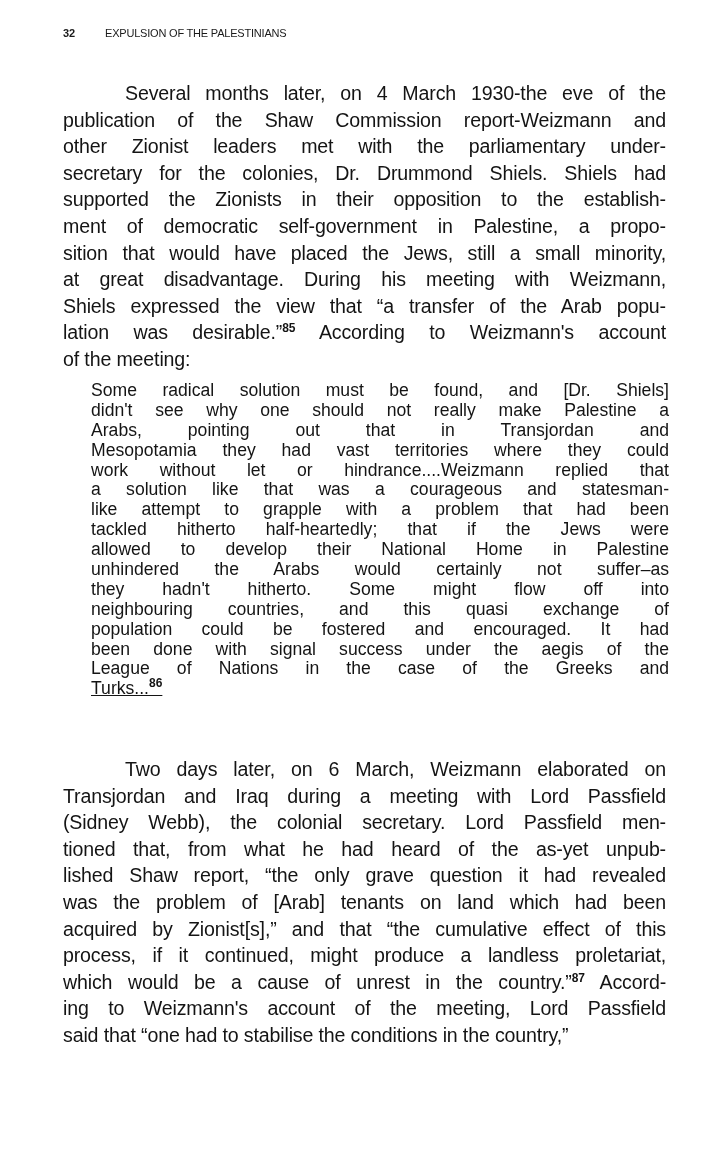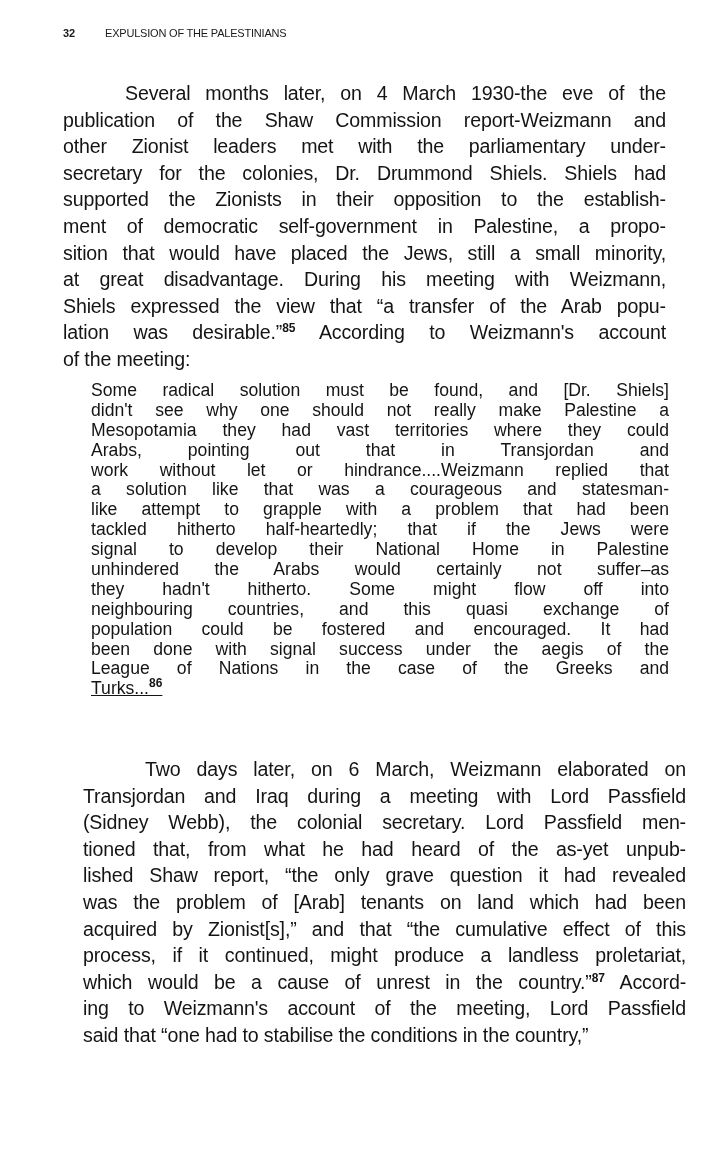--- a/index.html
+++ b/index.html
@@ -47,21 +47,21 @@
       height: 26.6px;
       overflow: visible;
     }
     .body-para .ln.last {
       text-align-last: left;
     }
     .body-para .ln.indent {
       padding-left: 62px;
     }
     #para1 { top: 80px; }
-    #para2 { top: 756px; margin-left: 20px; }
+    #para2 { top: 756px; }
     .block-quote {
       position: absolute;
       left: 91px;
       width: 578px;
       top: 381px;
       font-size: 17.6px;
       line-height: 19.9px;
       margin: 0;
       letter-spacing: 0px;
     }
@@ -101,27 +101,27 @@
   <span class="ln">sition that would have placed the Jews, still a small minority,</span>
   <span class="ln">at great disadvantage. During his meeting with Weizmann,</span>
   <span class="ln">Shiels expressed the view that “a transfer of the Arab popu-</span>
   <span class="ln"><span>lation was desirable.”</span><sup class="fn">85</sup><span> According to Weizmann's account</span></span>
   <span class="ln last">of the meeting:</span>
 </div>
 
 <div class="block-quote">
   <span class="ln">Some radical solution must be found, and [Dr. Shiels]</span>
   <span class="ln">didn't see why one should not really make Palestine a</span>
+  <span class="ln">Arabs, pointing out that in Transjordan and</span>
   <span class="ln">Mesopotamia they had vast territories where they could</span>
-  <span class="ln">Arabs, pointing out that in Transjordan and</span>
   <span class="ln">work without let or hindrance....Weizmann replied that</span>
   <span class="ln">a solution like that was a courageous and statesman-</span>
   <span class="ln">like attempt to grapple with a problem that had been</span>
   <span class="ln">tackled hitherto half-heartedly; that if the Jews were</span>
-  <span class="ln">signal to develop their National Home in Palestine</span>
+  <span class="ln">allowed to develop their National Home in Palestine</span>
   <span class="ln">unhindered the Arabs would certainly not suffer–as</span>
   <span class="ln">they hadn't hitherto. Some might flow off into</span>
   <span class="ln">neighbouring countries, and this quasi exchange of</span>
   <span class="ln">population could be fostered and encouraged. It had</span>
   <span class="ln">been done with signal success under the aegis of the</span>
   <span class="ln">League of Nations in the case of the Greeks and</span>
   <span class="ln last"><span>Turks...</span><sup class="fn">86</sup></span>
 </div>
 
 <div class="body-para" id="para2">

